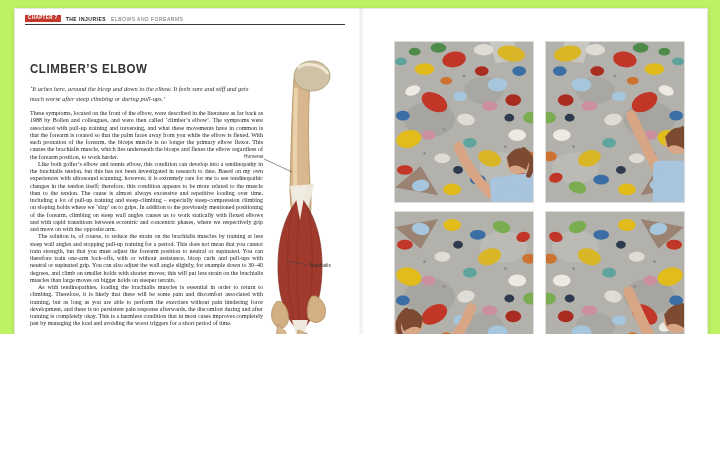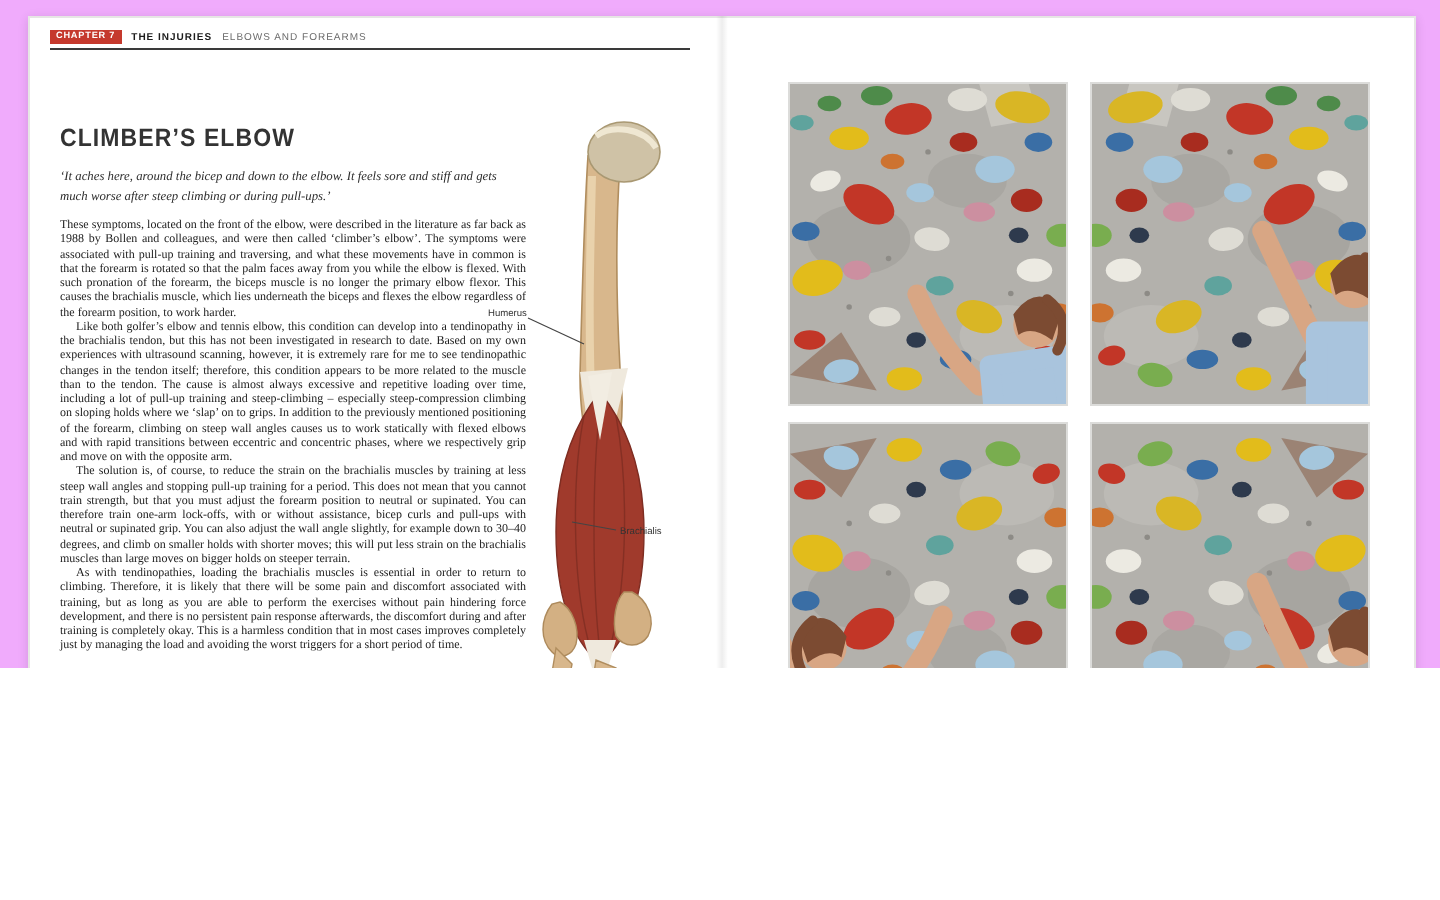--- a/index.html
+++ b/index.html
@@ -1,16 +1,16 @@
 <!DOCTYPE html>
 <html><head>
 <meta charset="utf-8">
 <style>
   html,body{margin:0;padding:0;background:#ffffff;}
-  .canvas{position:relative;width:720px;height:334px;background:#f0abfc;overflow:hidden;
+  .canvas{position:relative;width:720px;height:334px;background:#bef264;overflow:hidden;
           font-family:"Liberation Sans",sans-serif;}
   .spread{position:absolute;left:14px;top:8px;width:692px;height:434px;background:#ffffff;
           border:1px solid #e6e6e4;box-shadow:0 1px 5px rgba(0,0,0,0.12);}
   .seam{position:absolute;left:358px;top:8px;width:6px;height:434px;
         background:linear-gradient(90deg,rgba(0,0,0,0) 0%,rgba(0,0,0,0.07) 50%,rgba(0,0,0,0) 100%);}
 
   
   .hdr{position:absolute;left:25px;top:14px;height:9px;display:flex;align-items:center;gap:5px;}
   .badge{background:#c5392d;color:#fff;font-size:4.6px;font-weight:bold;letter-spacing:.4px;
          padding:1.5px 3px 1px 3px;line-height:1;}

